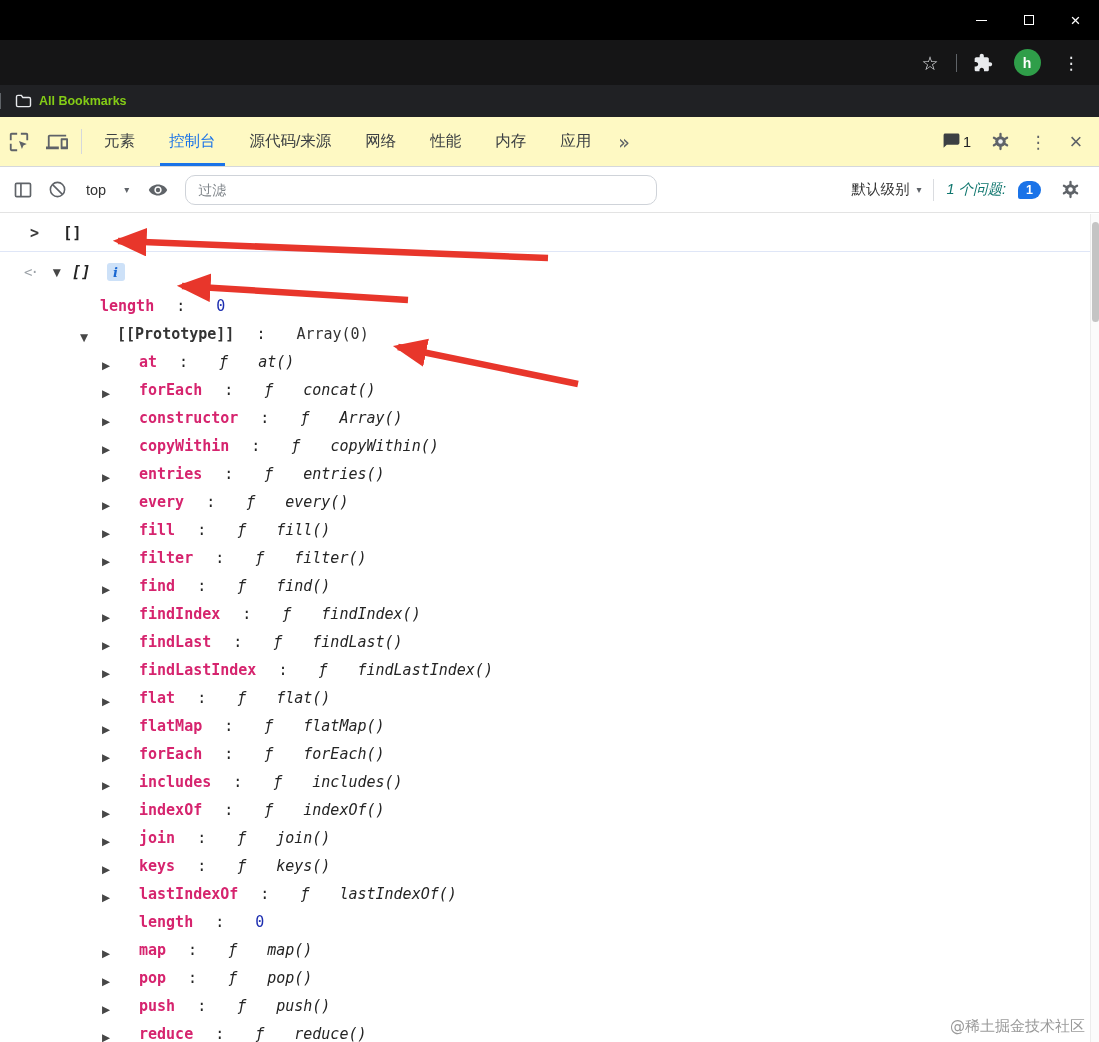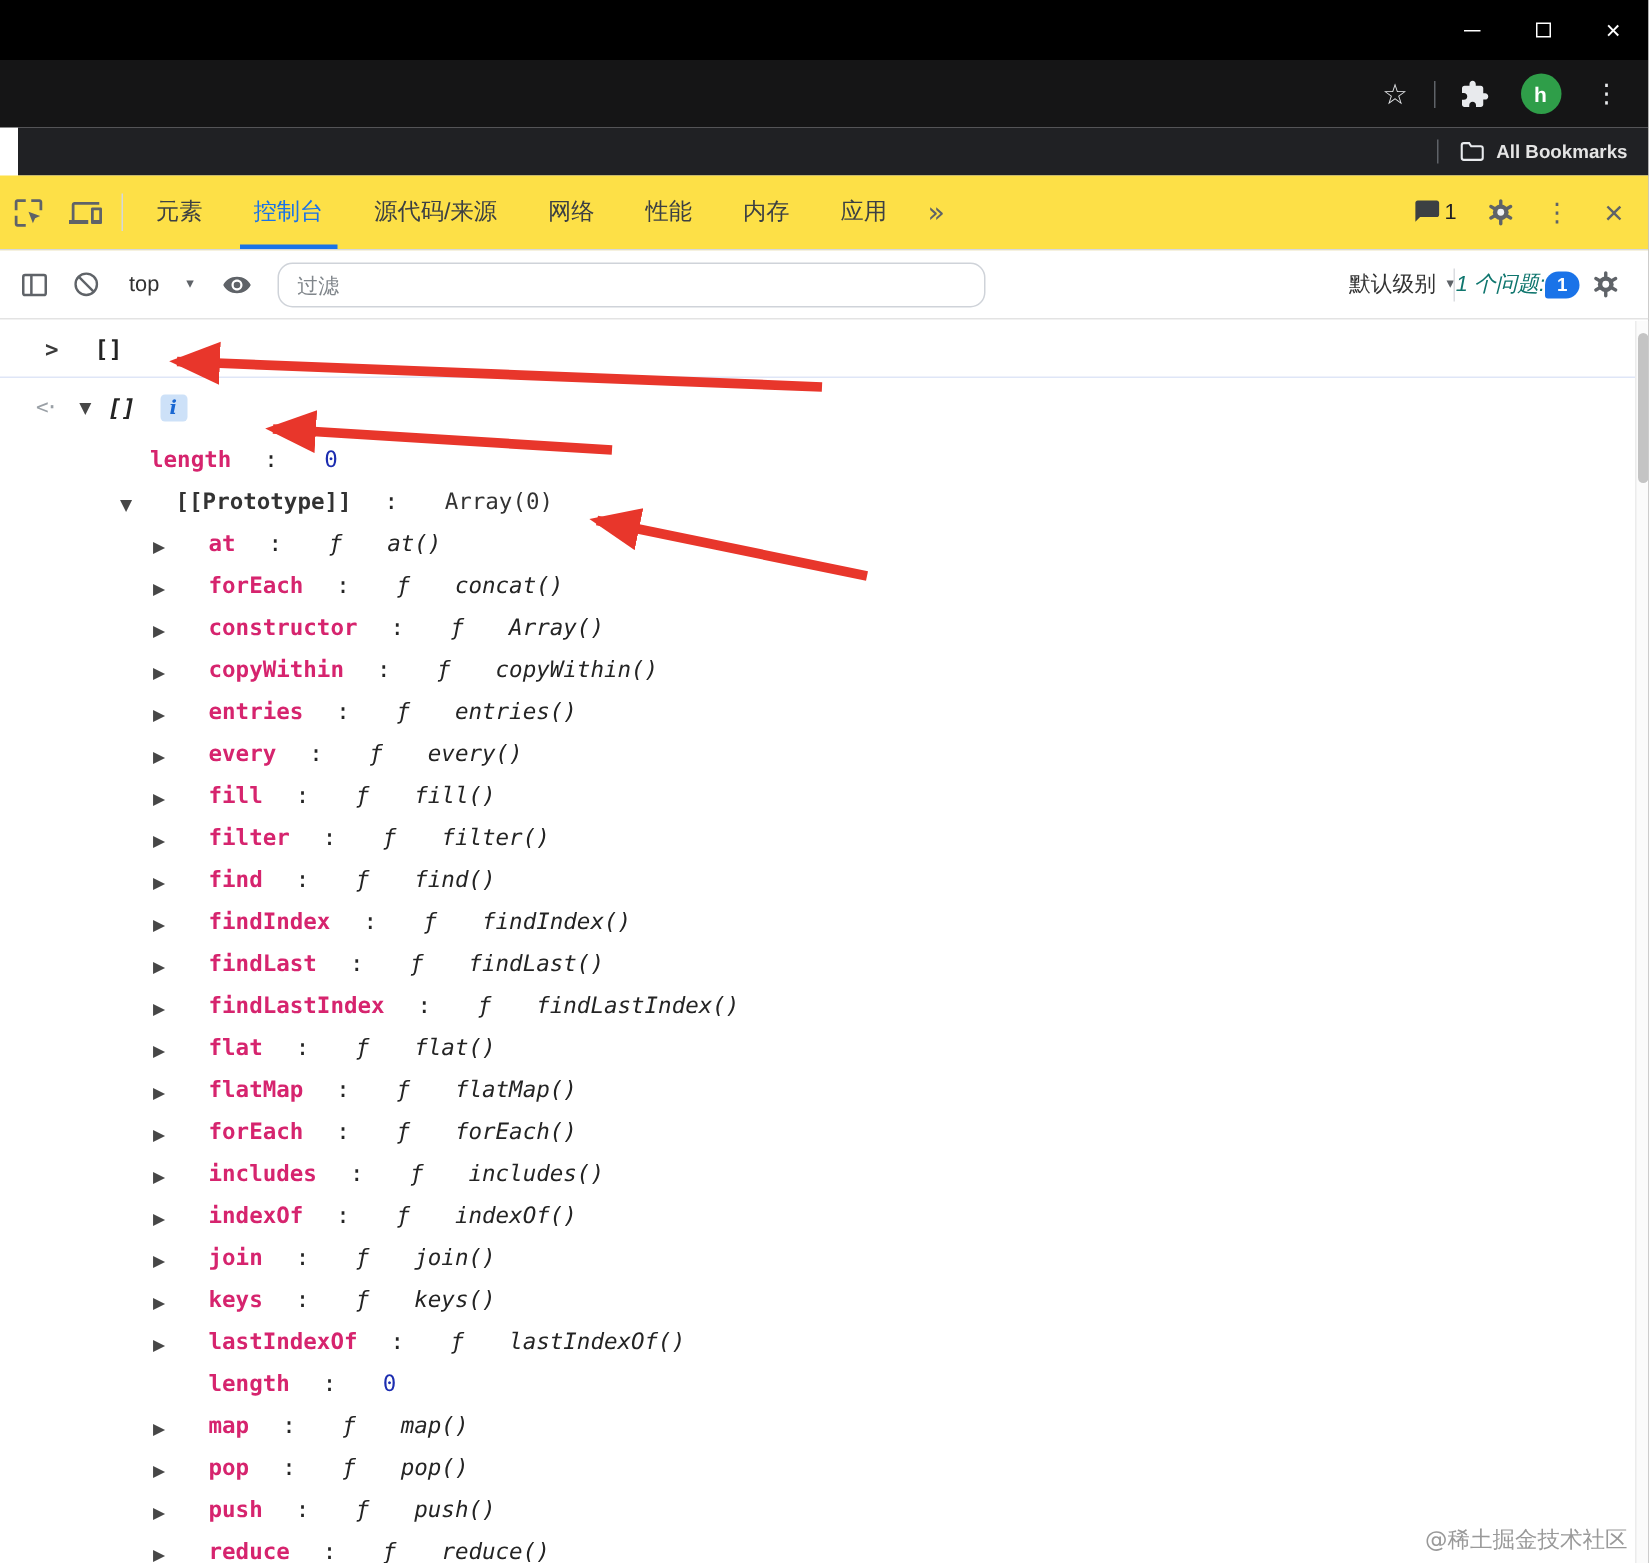--- a/index.html
+++ b/index.html
@@ -18,44 +18,44 @@
 
   
   .browser-toolbar { height:45px; background:#151516; display:flex; align-items:center; justify-content:flex-end; padding-right:6px; }
   .bt-btn { width:44px; height:45px; display:flex; align-items:center; justify-content:center; color:#e8eaed; }
   .bt-divider { width:1px; height:18px; background:#5f6368; margin:0 4px; }
   .star-glyph { font-size:19px; font-family:"DejaVu Sans", sans-serif; }
   .kebab-glyph { font-size:17px; font-family:"DejaVu Sans", sans-serif; }
   .avatar { width:27px; height:27px; border-radius:50%; background:#2f9e49; color:#fff; font-size:14px; font-weight:bold; display:flex; align-items:center; justify-content:center; }
 
   
-  .bookmarks-bar { height:32px; background:#202124; display:flex; align-items:center; justify-content:flex-end; padding-right:14px; color:#e5e5e5;margin-left:12px; }
+  .bookmarks-bar { height:32px; background:#202124; display:flex; align-items:center; padding-right:14px; color:#84cc16; }
   .bm-divider { width:1px; height:16px; background:#5f6368; margin-right:14px; }
   .bm-label { font-size:12.5px; font-weight:bold; margin-left:7px; }
 
   
-  .devtools-tabbar { height:50px; background:#fde047; display:flex; align-items:stretch; border-bottom:1px solid #d5d8dc; }
+  .devtools-tabbar { height:50px; background:#fef9c3; display:flex; align-items:stretch; border-bottom:1px solid #d5d8dc; }
   .dt-iconbtn { width:38px; display:flex; align-items:center; justify-content:center; color:#5f6368; }
   .dt-left-divider { width:1px; background:#d5d8dc; margin:12px 5px; }
   .tabs { display:flex; align-items:stretch; }
   .tab { display:flex; align-items:center; padding:0 17px; font-size:15.5px; color:#3c4043; position:relative; cursor:default; white-space:nowrap; }
   .tab.active { color:#1a73e8; }
   .tab.active::after { content:""; position:absolute; left:8px; right:8px; bottom:0; height:3px; background:#1a73e8; }
   .more-tabs { display:flex; align-items:center; padding:0 10px; color:#5f6368; font-size:19px; font-family:"DejaVu Sans", sans-serif; }
   .dt-right { margin-left:auto; display:flex; align-items:center; padding-right:4px; }
   .count-label { font-size:14.5px; color:#202124; margin:0 4px 0 2px; }
 
   
   .console-toolbar { height:46px; display:flex; align-items:center; padding:0 6px; border-bottom:1px solid #e3e3e3; background:#fff; }
   .ct-iconbtn { width:34px; height:34px; display:flex; align-items:center; justify-content:center; color:#5f6368; }
   .context-select { display:flex; align-items:center; gap:18px; font-size:14.5px; color:#333; padding:0 12px; }
   .caret { font-size:10px; color:#5f6368; font-family:"DejaVu Sans", sans-serif; }
   .filter-input { width:472px; height:30px; border:1px solid #cfd3d9; border-radius:10px; padding:0 12px; font-size:14px; color:#333; margin-left:10px; background:#fff; outline:none; font-family:"Liberation Sans", sans-serif; }
   .filter-input::placeholder { color:#80868b; }
-  .ct-right { margin-left:auto; display:flex; align-items:center; padding-right:6px; }
+  .ct-right { margin-left:auto; display:flex; align-items:center; gap:12px; padding-right:6px; }
   .levels { display:flex; align-items:center; gap:7px; font-size:14.5px; color:#333; }
   .ct-divider { width:1px; height:22px; background:#dadce0; }
   .issues-label { font-size:14.5px; color:#0f766e;font-style:italic; }
   .issues-badge { background:#1a73e8; color:#fff; font-size:12.5px; border-radius:9px 9px 9px 2px; padding:2px 8px; font-weight:bold; }
 
   
   .console-area { position:absolute; top:214px; left:0; right:9px; bottom:0; overflow:hidden; background:#fff; font-family:"DejaVu Sans Mono", monospace; font-size:15px; color:#242424; }
   .echo-row { display:flex; align-items:center; padding:10px 0 9px; border-bottom:1px solid #dfe6f7; }
   .echo-chevron { margin-left:30px; color:#3b3b3b; font-weight:bold; }
   .echo-code { margin-left:24px; font-weight:bold; font-size:15.5px; }

